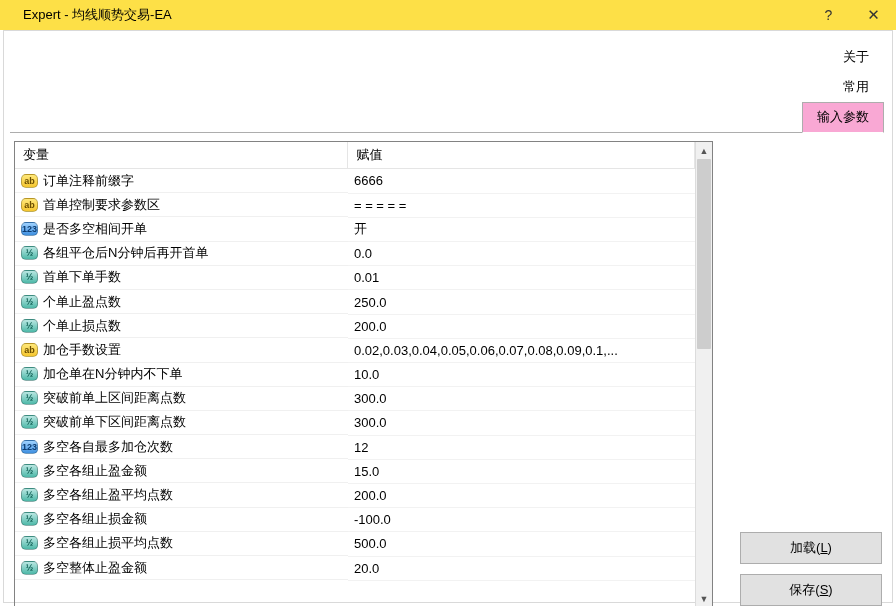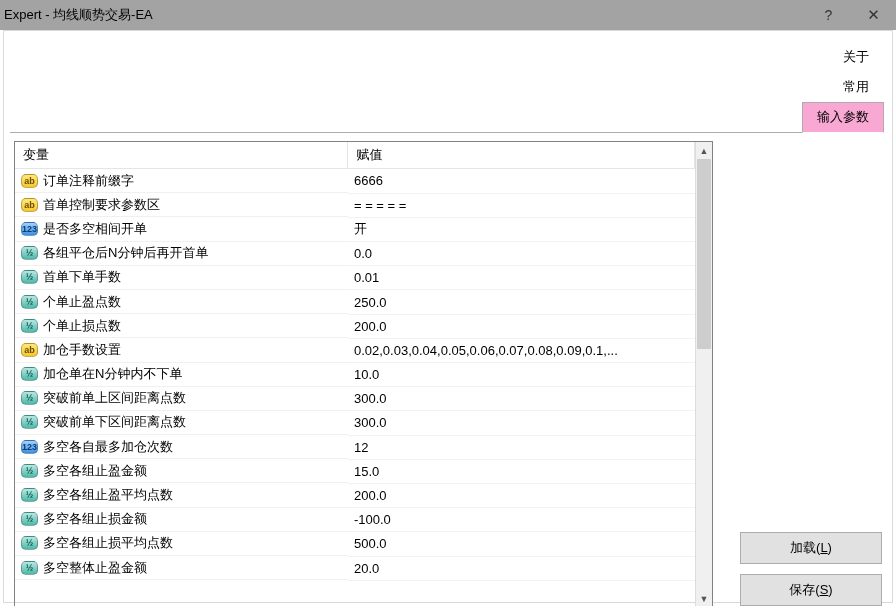--- a/index.html
+++ b/index.html
@@ -10,22 +10,22 @@
     color: #000;
     width: 896px;
     height: 606px;
     overflow: hidden;
     position: relative;
   }
   .title-bar {
     height: 30px;
     display: flex;
     align-items: center;
-    padding: 0 0 0 4px;
-    background: #a3a3a3;
+    padding: 0 0 0 23px;
+    background: #fde047;
   }
   .title-text { flex: 1; font-size: 13px; color: #000; }
   .title-btn { width: 45px; height: 30px; display: flex; align-items: center; justify-content: center; font-size: 14px; color: #333; }
   .title-btn.help { font-size: 14px; }
   .title-btn.close { font-size: 15px; }
   .inner-border {
     position: absolute;
     top: 30px; left: 3px; right: 3px; bottom: 3px;
     border: 1px solid #d9d9d9;
   }

